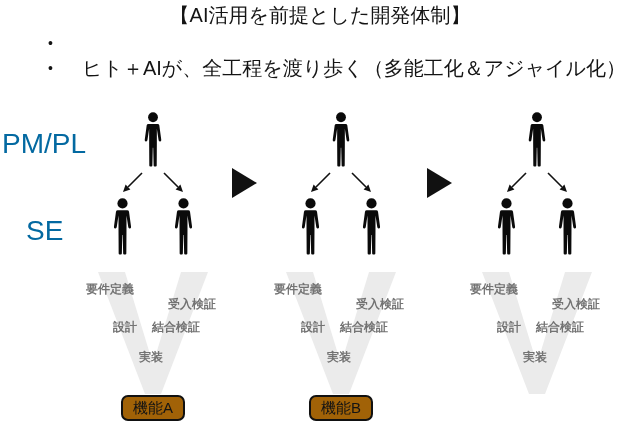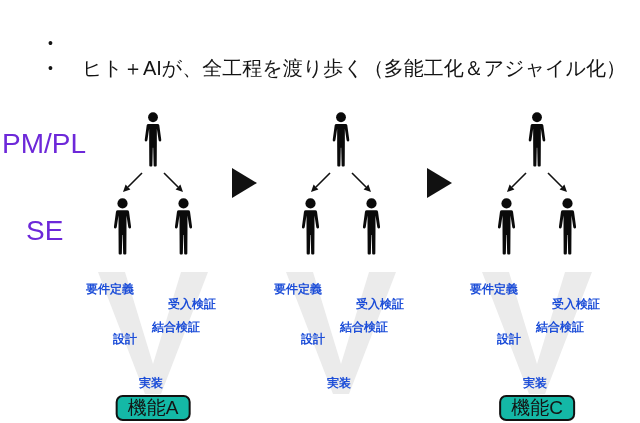--- a/index.html
+++ b/index.html
@@ -7,46 +7,46 @@
     position:relative;width:640px;height:423px;background:#ffffff;overflow:hidden;
     font-family:"Liberation Sans","DejaVu Sans",sans-serif;color:#141414;
   }
   .title{
     position:absolute;top:3px;left:0;right:0;text-align:center;
     font-size:20px;line-height:24px;color:#141414;
   }
   .bullets{position:absolute;left:48px;top:31px;}
   .bullet-row{display:flex;align-items:flex-start;height:25px;font-size:20px;line-height:25px;white-space:nowrap;}
   .bullet-marker{width:34px;font-size:14px;line-height:25px;}
-  .role{position:absolute;font-size:28px;line-height:1;color:#6d28d9;}
+  .role{position:absolute;font-size:28px;line-height:1;color:#0369a1;}
   .role-pm{left:2px;top:130px;}
   .role-se{left:26px;top:217px;text-align:right;}
   .group{position:absolute;top:110px;width:170px;height:313px;}
   .group-a{left:68px;}
   .group-b{left:256px;}
   .group-c{left:452px;}
   .person{position:absolute;color:#0a0a0a;}
   .person-pm{left:71px;top:2px;width:28px;height:56px;}
   .person-se-left{left:40px;top:88px;width:29px;height:58px;}
   .person-se-right{left:101px;top:88px;width:29px;height:58px;}
   .arrows{position:absolute;left:49px;top:62px;width:72px;height:26px;}
   .vmark{position:absolute;left:30px;top:162px;width:110px;height:122px;color:#ebebeb;}
   .stage-label{
     position:absolute;transform:translateX(-50%);white-space:nowrap;
-    font-size:12px;font-weight:bold;line-height:13px;color:#1d4ed8;
+    font-size:12px;font-weight:bold;line-height:13px;color:#737373;
   }
   .lbl-req{left:42px;top:173px;}
   .lbl-acc{left:124px;top:188px;font-family:Liberation Serif, serif;}
-  .lbl-des{left:57px;top:223px;}
+  .lbl-des{left:57px;top:211px;}
   .lbl-int{left:108px;top:211px;}
-  .lbl-imp{left:83px;top:267px;text-align:right;}
+  .lbl-imp{left:83px;top:241px;text-align:right;}
   .func-box{
     position:absolute;left:85px;top:285px;transform:translateX(-50%);
-    border:2px solid #111;border-radius:7px;background:#14b8a6;
-    padding:1px 10px;font-size:19px;line-height:20px;white-space:nowrap;
+    border:2px solid #111;border-radius:7px;background:#a16207;
+    padding:1px 10px;font-size:15px;line-height:20px;white-space:nowrap;
   }
   .flow-triangle{
     position:absolute;width:0;height:0;
     border-top:15px solid transparent;border-bottom:15px solid transparent;
     border-left:25px solid #111;
   }
   .tri-1{left:232px;top:168px;}
   .tri-2{left:427px;top:168px;}
   .defs{position:absolute;width:0;height:0;overflow:hidden;}
 </style>
@@ -68,20 +68,21 @@
     </g>
     <g fill="#111" stroke="none">
       <polygon points="6,20 8.6,12.6 13.4,17.6"></polygon>
       <polygon points="66,20 58.6,17.6 63.4,12.6"></polygon>
     </g>
   </symbol>
 </svg>
 
 <div class="stage">
 
+  <div class="title">【AI活用を前提とした開発体制】</div>
 
   <div class="bullets">
     <div class="bullet-row">
       <span class="bullet-marker">•</span>
     </div>
     <div class="bullet-row">
       <span class="bullet-marker">•</span>
       <span>ヒト＋AIが、全工程を渡り歩く（多能工化＆アジャイル化）</span>
     </div>
   </div>
@@ -129,20 +130,21 @@
         <use href="#icon-person"></use>
       </svg>
     <svg class="vmark">
         <use href="#v-shape"></use>
       </svg>
     <div class="stage-label lbl-req">要件定義</div>
     <div class="stage-label lbl-acc">受入検証</div>
     <div class="stage-label lbl-des">設計</div>
     <div class="stage-label lbl-int">結合検証</div>
     <div class="stage-label lbl-imp">実装</div>
+    <div class="func-box"><span>機能B</span></div>
   </div>
 
   <div class="flow-triangle tri-2"></div>
 
   <div class="group group-c">
     <svg class="person person-pm">
         <use href="#icon-person"></use>
       </svg>
     <svg class="arrows">
         <use href="#delegation-arrows"></use>
@@ -154,16 +156,15 @@
         <use href="#icon-person"></use>
       </svg>
     <svg class="vmark">
         <use href="#v-shape"></use>
       </svg>
     <div class="stage-label lbl-req">要件定義</div>
     <div class="stage-label lbl-acc">受入検証</div>
     <div class="stage-label lbl-des">設計</div>
     <div class="stage-label lbl-int">結合検証</div>
     <div class="stage-label lbl-imp">実装</div>
-    <div class="func-box"><span>機能C</span></div>
   </div>
 
 </div>
 
 </body></html>

